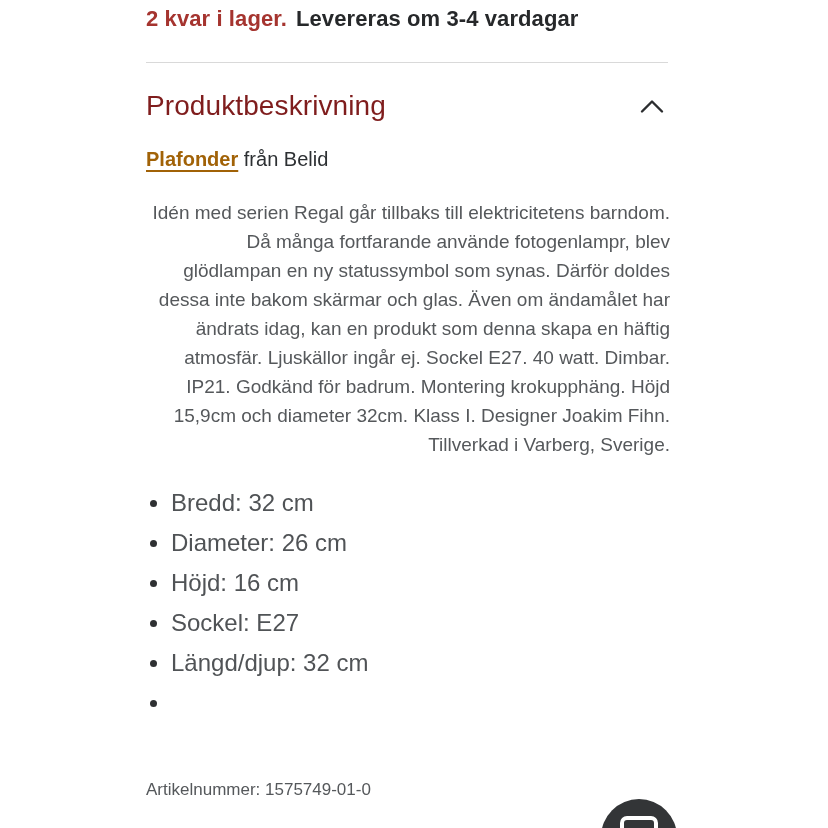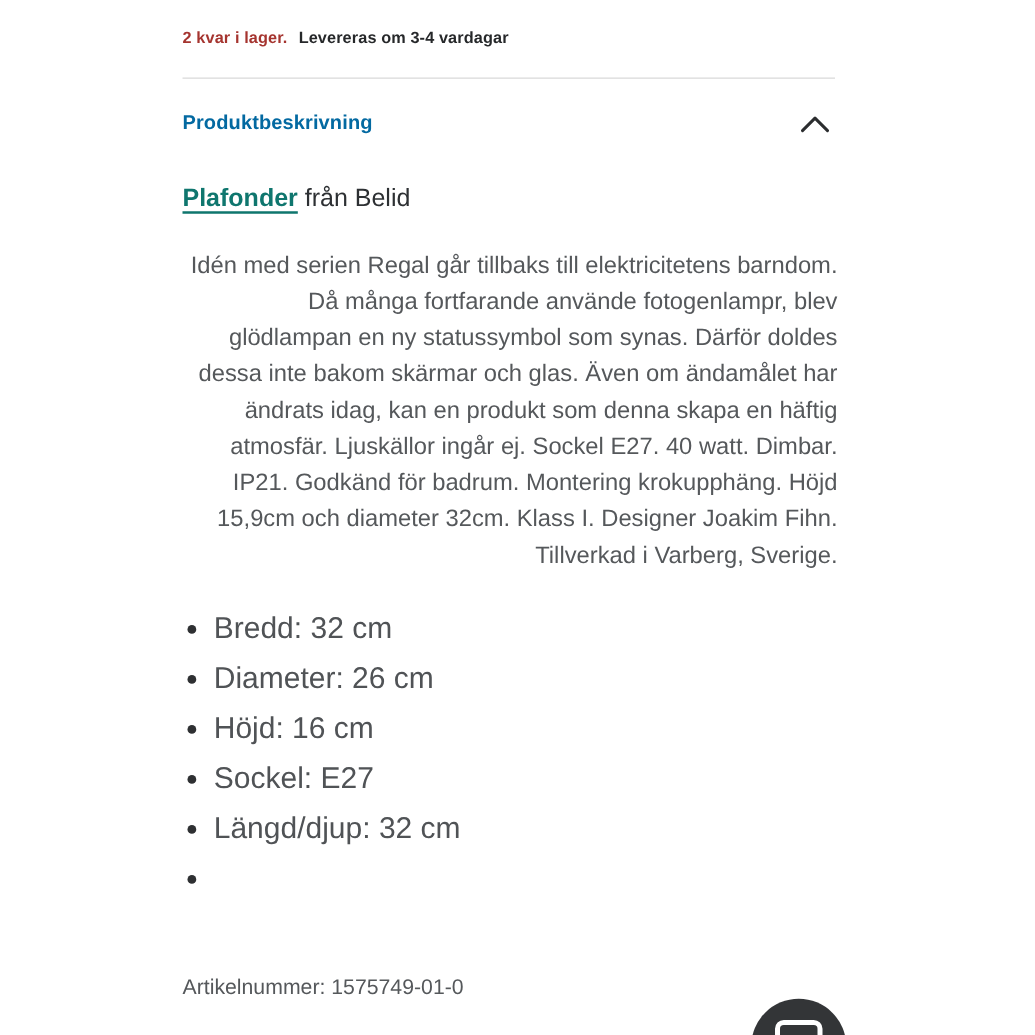--- a/index.html
+++ b/index.html
@@ -14,25 +14,24 @@
     height: 828px;
     background: #ffffff;
     overflow: hidden;
   }
   
   .stock-row {
     position: absolute;
     left: 146px;
     top: 6px;
     width: 522px;
-    font-size: 13px;
+    font-size: 22px;
     font-weight: 700;
     letter-spacing: 0.1px;
     white-space: nowrap;
-    margin-top: 16px;
   }
   .stock { color: #a5342f; margin-right: 9px; }
   .delivery { color: #26282a; }
 
   
   .divider {
     position: absolute;
     left: 146px;
     top: 62px;
     width: 522px;
@@ -45,38 +44,38 @@
     position: absolute;
     left: 146px;
     top: 90px;
     width: 522px;
     display: flex;
     align-items: center;
     justify-content: space-between;
     cursor: pointer;
   }
   .section-header h2 {
-    font-size: 16px;
-    font-weight: 700;
-    color: #0369a1;
+    font-size: 28px;
+    font-weight: 400;
+    color: #7f1d1d;
     letter-spacing: 0.1px;
   }
   .chevron { display: inline-flex; padding-right: 2px; }
 
   
   .product-title {
     position: absolute;
     left: 146px;
     top: 148px;
     width: 522px;
     font-size: 20px;
     color: #2d3033;
   }
   .product-title a.category {
-    color: #0f766e;
+    color: #a16207;
     font-weight: 700;
     text-decoration: underline;
     text-decoration-thickness: 2px;
     text-underline-offset: 4px;
     cursor: pointer;
   }
   .product-title .brand { font-weight: 400; }
 
   
   .body-text {

